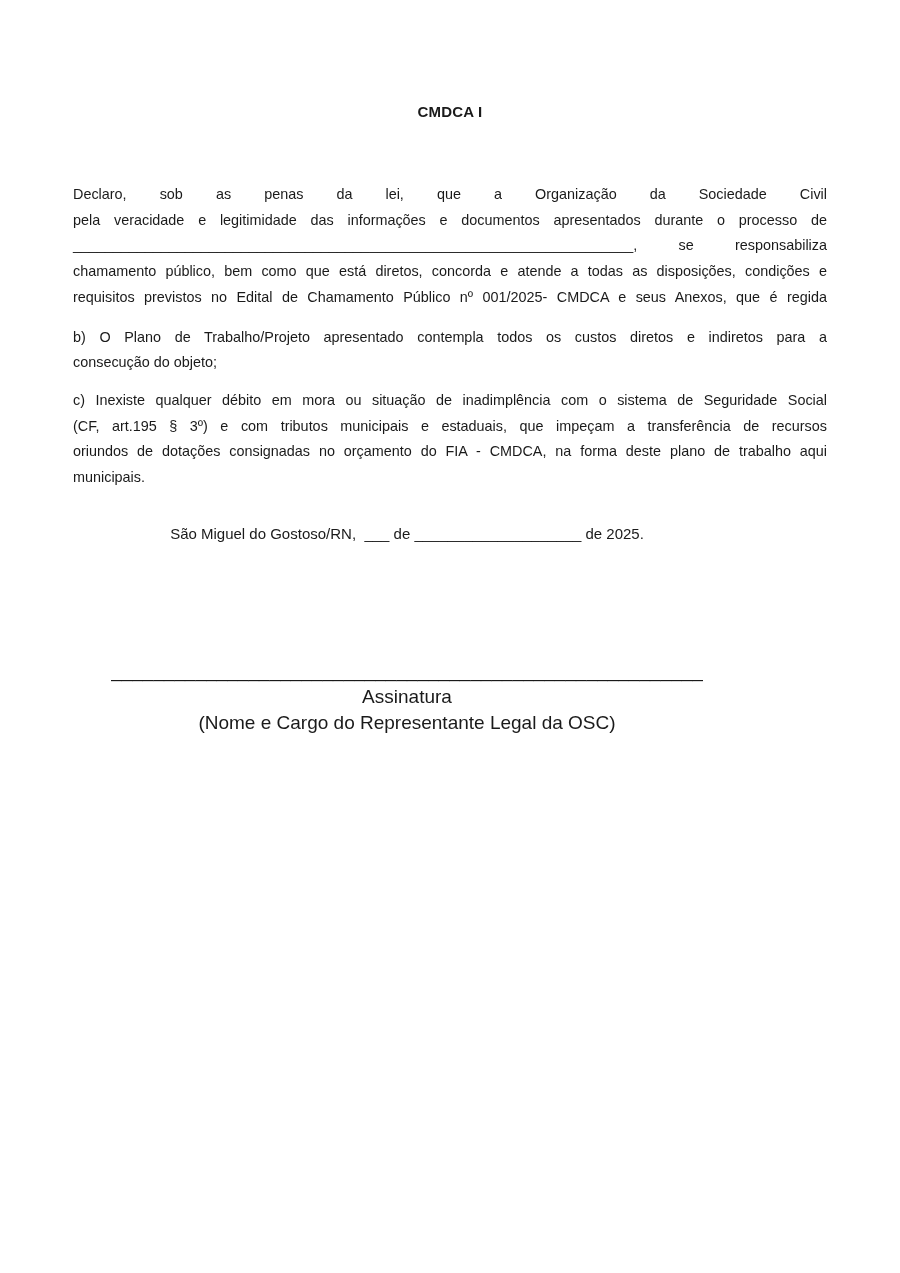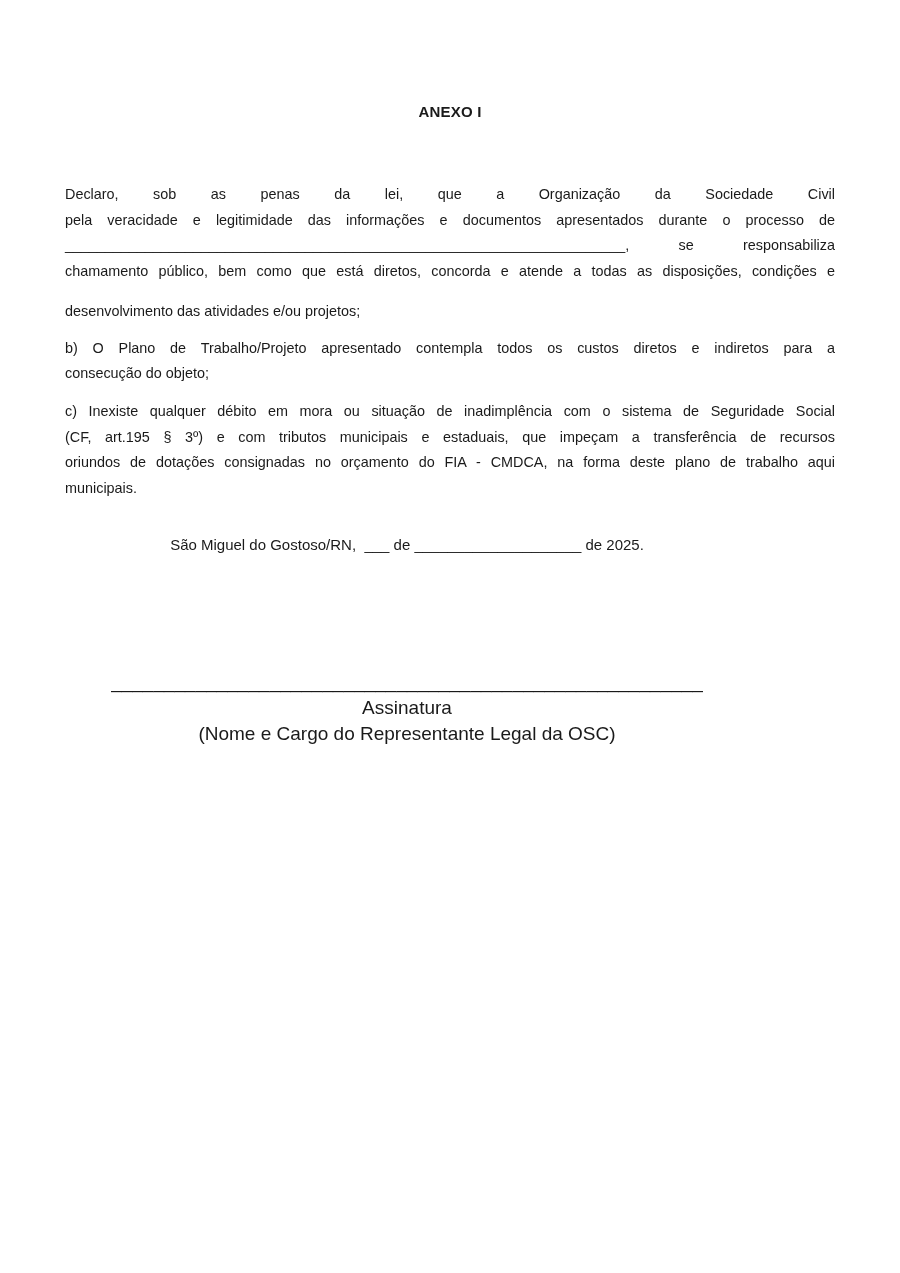--- a/index.html
+++ b/index.html
@@ -31,21 +31,21 @@
     margin: 23px 0 0 0;
     text-align: center;
     font-size: 15px;
     font-weight: bold;
     letter-spacing: 0.1px;
   }
   .body-text {
     font-size: 14.4px;
     line-height: 25.7px;
   }
-  .para { margin: 0; }
+  .para { margin: 8px; }
   .para-declaration { margin-top: 62px; }
   .para-a { margin-top: 14px; }
   .para-b { margin-top: 11px; }
   .para-c { margin-top: 12px; }
   .jline {
     text-align: justify;
     text-align-last: justify;
     white-space: normal;
   }
   .lline {
@@ -69,32 +69,32 @@
   .signature-line {
     letter-spacing: 0;
     white-space: pre;
   }
 </style>
 </head>
 <body>
 
 <div class="page">
 
-  <h1 class="doc-title">ANEXO I</h1>
+  <h1 class="doc-title">CMDCA I</h1>
 
 
   <div class="para para-declaration body-text">
     <div class="jline">Declaro, sob as penas da lei, que a Organização da Sociedade Civil</div>
     <div class="jline">pela veracidade e legitimidade das informações e documentos apresentados durante o processo de</div>
     <div class="jline">______________________________________________________________________, se responsabiliza</div>
     <div class="jline">chamamento público, bem como que está diretos, concorda e atende a todas as disposições, condições e</div>
+    <div class="jline">requisitos previstos no Edital de Chamamento Público nº 001/2025- CMDCA e seus Anexos, que é regida</div>
   </div>
 
   <div class="para para-a body-text">
-    <div class="lline">desenvolvimento das atividades e/ou projetos;</div>
   </div>
 
   <div class="para para-b body-text">
     <div class="jline">b) O Plano de Trabalho/Projeto apresentado contempla todos os custos diretos e indiretos para a</div>
     <div class="lline">consecução do objeto;</div>
   </div>
 
   <div class="para para-c body-text">
     <div class="jline">c) Inexiste qualquer débito em mora ou situação de inadimplência com o sistema de Seguridade Social</div>
     <div class="jline">(CF, art.195 § 3º) e com tributos municipais e estaduais, que impeçam a transferência de recursos</div>

